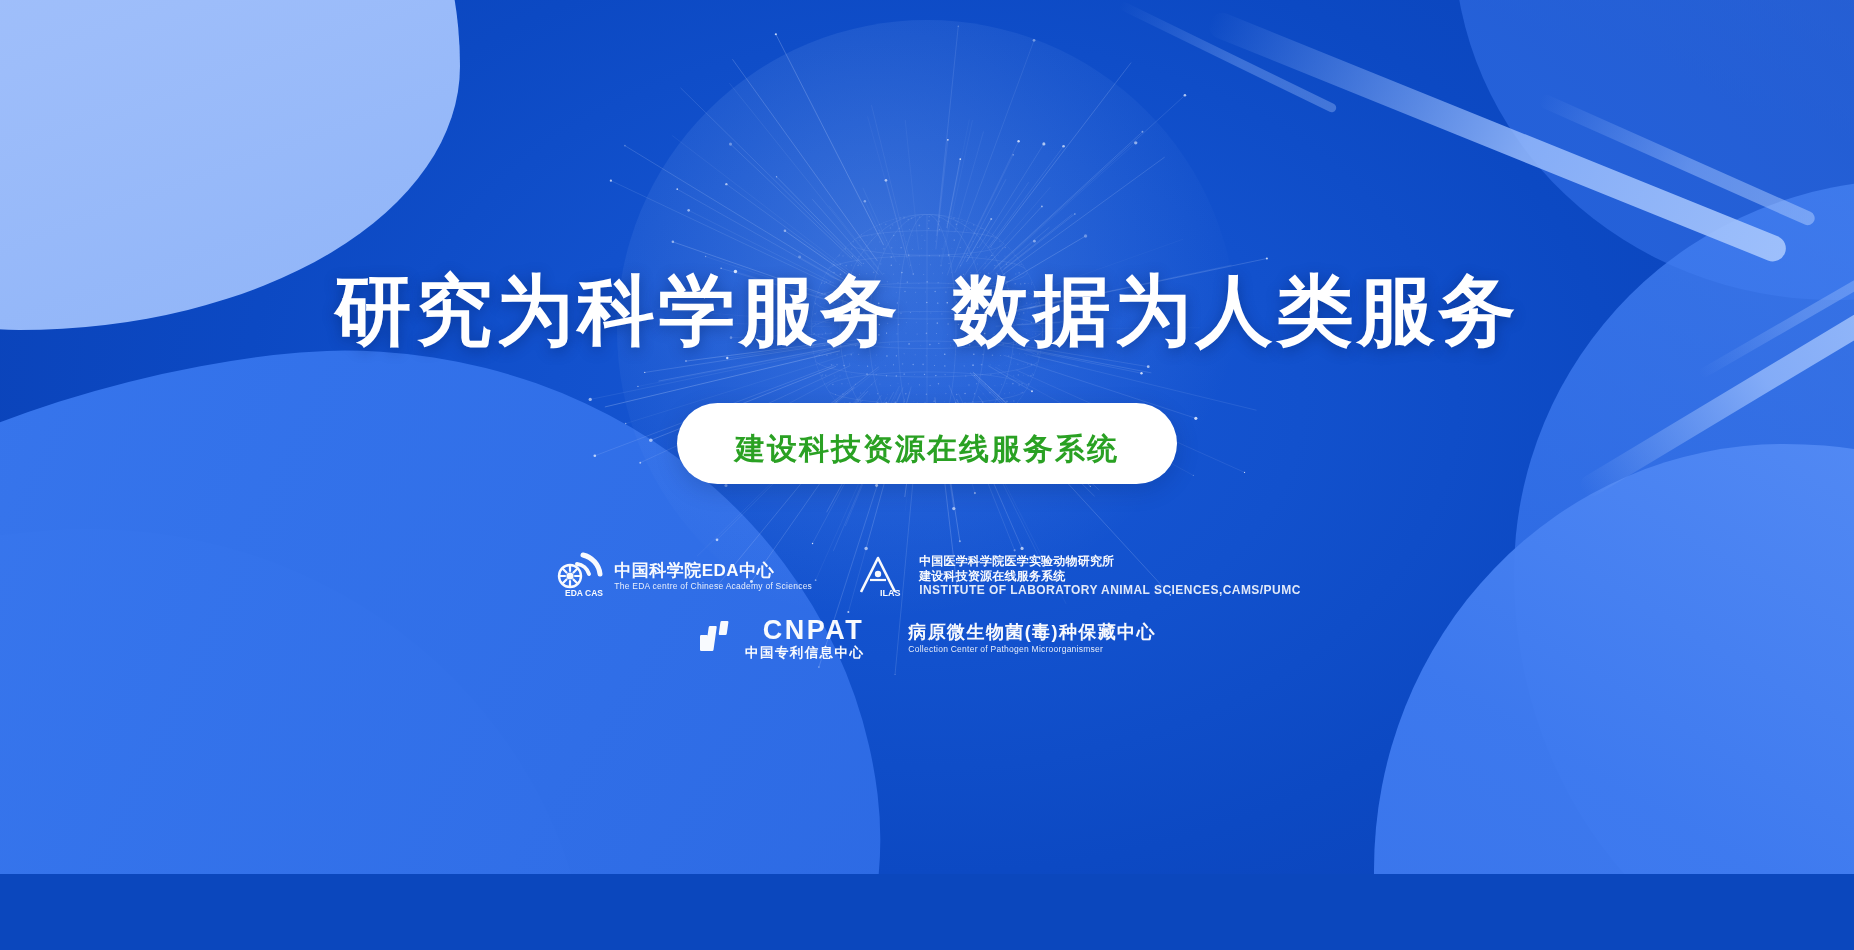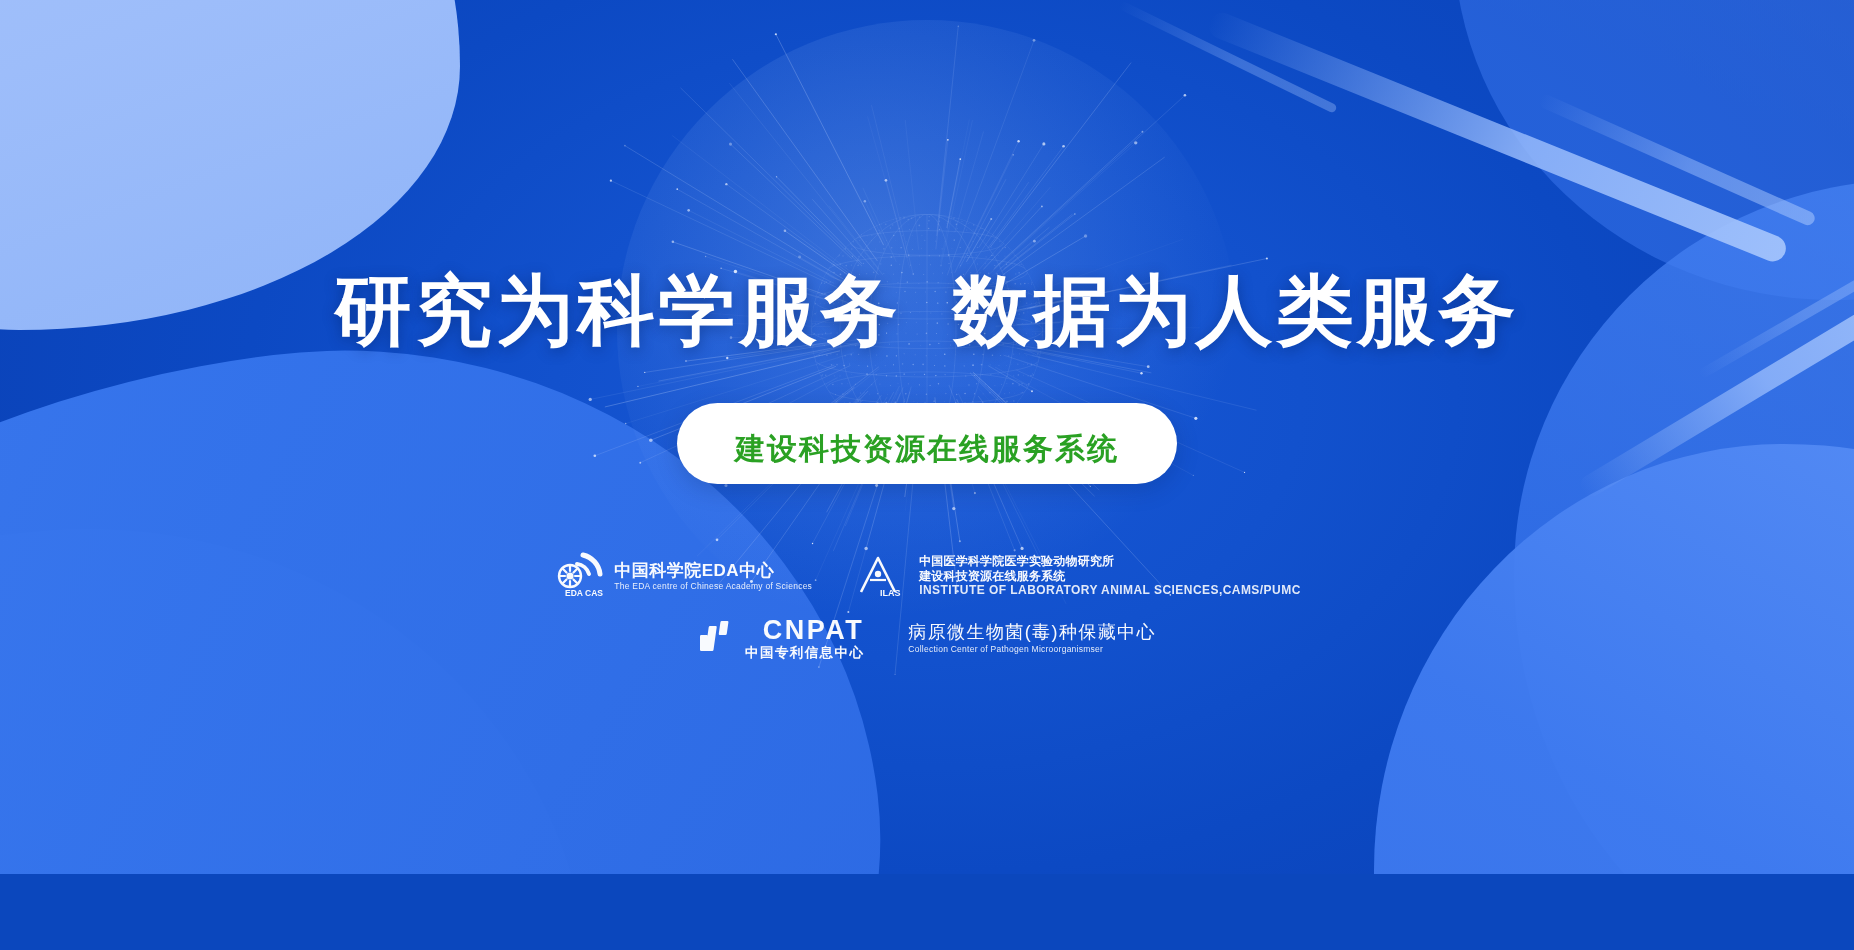--- a/index.html
+++ b/index.html
@@ -143,21 +143,21 @@
   .logo { display:flex; align-items:center; gap:9px; color:#ffffff; opacity:.97; }
   .logo-txt { display:flex; flex-direction:column; justify-content:center; }
   .lg-cn   { font-size:17px; font-weight:bold; letter-spacing:.5px; line-height:1.18; white-space:nowrap; }
   .lg-cn2  { font-size:12px; font-weight:bold; letter-spacing:.2px; line-height:1.2; white-space:nowrap; }
   .lg-sub  { font-size:8.5px; letter-spacing:.25px; line-height:1.3; white-space:nowrap; opacity:.92; }
   .lg-sub-sm { font-size:12px; letter-spacing:.45px; line-height:1.3; white-space:nowrap; opacity:.9;font-weight:bold; }
   .lg-big  { font-size:30px; font-weight:bold; letter-spacing:1px; line-height:1; font-style:italic; }
   .lg-cnpat{ font-size:27px; font-weight:bold; letter-spacing:2.5px; line-height:1.05;text-align:right; }
   .lg-cnpat-sub { font-size:13.5px; font-weight:bold; letter-spacing:1.4px; line-height:1.3; }
   .lg-seal-cn { font-size:23px; font-weight:bold; letter-spacing:3px; line-height:1.1; font-family:"Liberation Serif","DejaVu Serif",serif; }
-  .lg-path-cn { font-size:18px; font-weight:normal; letter-spacing:1.4px; line-height:1.2; white-space:nowrap; }
+  .lg-path-cn { font-size:18px; font-weight:bold; letter-spacing:1.4px; line-height:1.2; white-space:nowrap; }
   .mark { flex:0 0 auto; }
 </style>
 </head>
 <body>
 
 <div class="stage">
 
   <div class="bg-layer">
     <div class="blob-tl"></div>
     <div class="blob-tr"></div>

